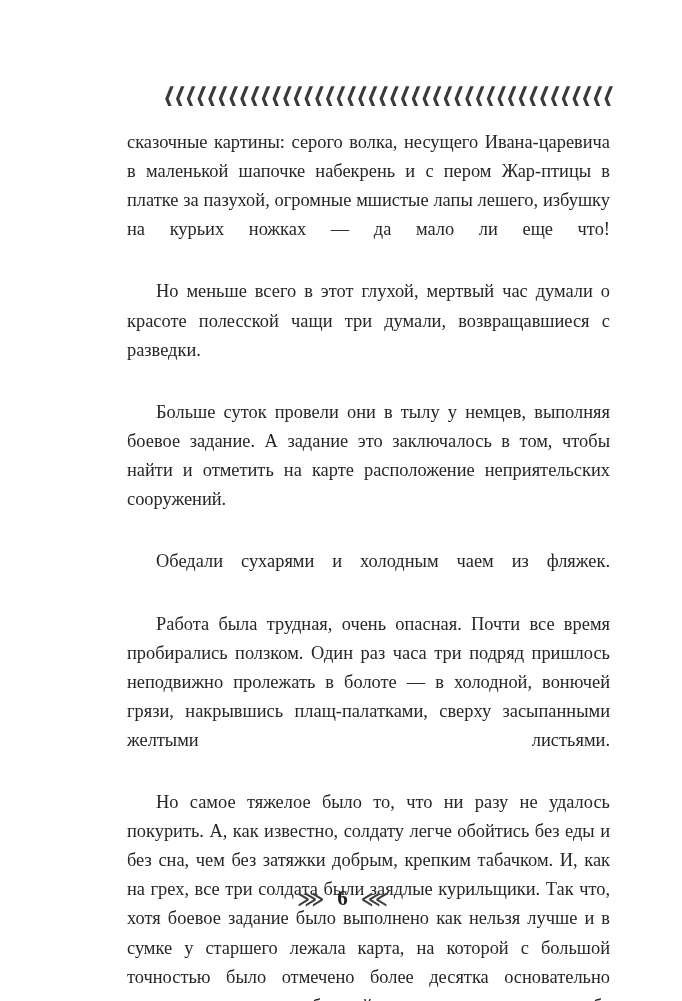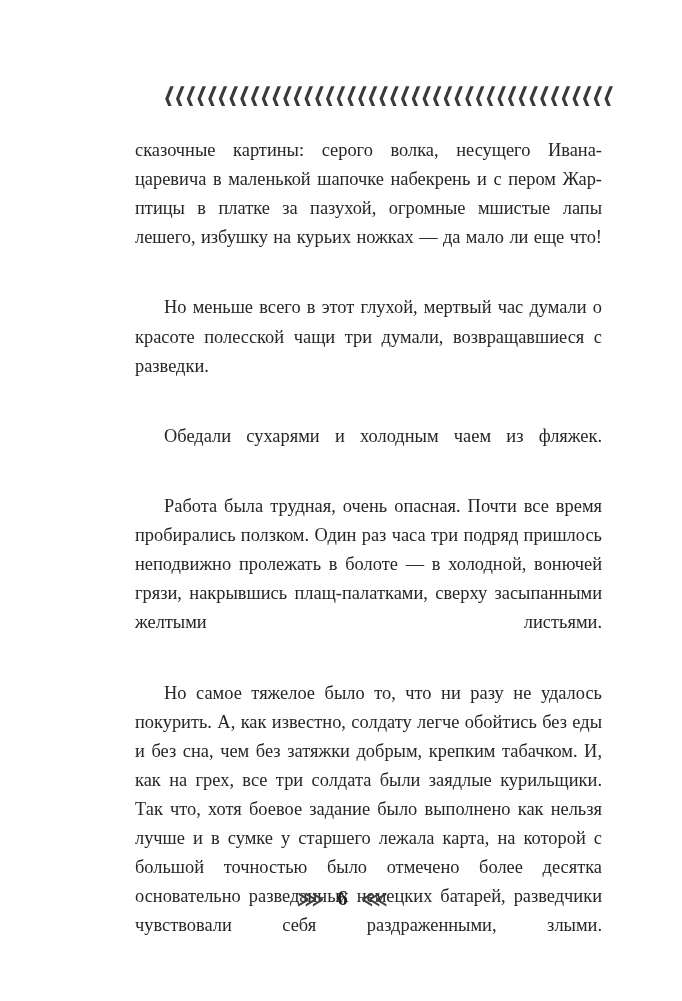--- a/index.html
+++ b/index.html
@@ -48,21 +48,21 @@
     top: 124px;
     width: 491px;
     font-size: 18.4px;
     line-height: 29.1px;
     text-align: justify;
     text-justify: inter-word;
     color: #262626;
     font-family: "Liberation Serif", "DejaVu Serif", serif;
   }
   .body-text p {
-    margin: 12px;
+    margin: 4px;
     text-indent: 29px;
     text-align: justify;
     hyphens: manual;
   }
   .body-text p.first {
     text-indent: 0;
   }
   
   .body-text p:after {
     content: "";
@@ -107,20 +107,21 @@
 </head>
 <body>
 
 <div class="page">
 
   <div class="ornament-top"><span>❮❮❮❮❮❮❮❮❮❮❮❮❮❮❮❮❮❮❮❮❮❮❮❮❮❮❮❮❮❮❮❮❮❮❮❮❮❮❮❮❮❮❮❮❮❮❮❮❮❮❮❮❮❮❮❮❮❮❮❮❮❮❮❮❮❮❮❮❮❮❮❮❮❮❮❮❮❮❮❮❮❮❮❮❮❮</span></div>
 
   <div class="body-text">
     <p class="first">сказочные картины: серого волка, несущего Ивана-царевича в маленькой шапочке набекрень и с пером Жар-птицы в платке за пазухой, огромные мшистые лапы лешего, избушку на курьих ножках — да мало ли еще что!</p>
     <p>Но меньше всего в этот глухой, мертвый час думали о красоте полесской чащи три думали, возвращавшиеся с разведки.</p>
+    <p>Больше суток провели они в тылу у немцев, выполняя боевое задание. А задание это заключалось в том, чтобы найти и отметить на карте расположение неприятельских сооружений.</p>
     <p>Обедали сухарями и холодным чаем из фляжек.</p>
     <p>Работа была трудная, очень опасная. Почти все время пробирались ползком. Один раз часа три подряд пришлось неподвижно пролежать в болоте — в холодной, вонючей грязи, накрывшись плащ-палатками, сверху засыпанными желтыми листьями.</p>
     <p>Но самое тяжелое было то, что ни разу не удалось покурить. А, как известно, солдату легче обойтись без еды и без сна, чем без затяжки добрым, крепким табачком. И, как на грех, все три солдата были заядлые курильщики. Так что, хотя боевое задание было выполнено как нельзя лучше и в сумке у старшего лежала карта, на которой с большой точностью было отмечено более десятка основательно разведанных немецких батарей, разведчики чувствовали себя раздраженными, злыми.</p>
   </div>
 
   <div class="footer">
     <span class="chev left-group">⋙</span><span class="page-num">6</span><span class="chev right-group">⋘</span>
   </div>
 
 </div>

